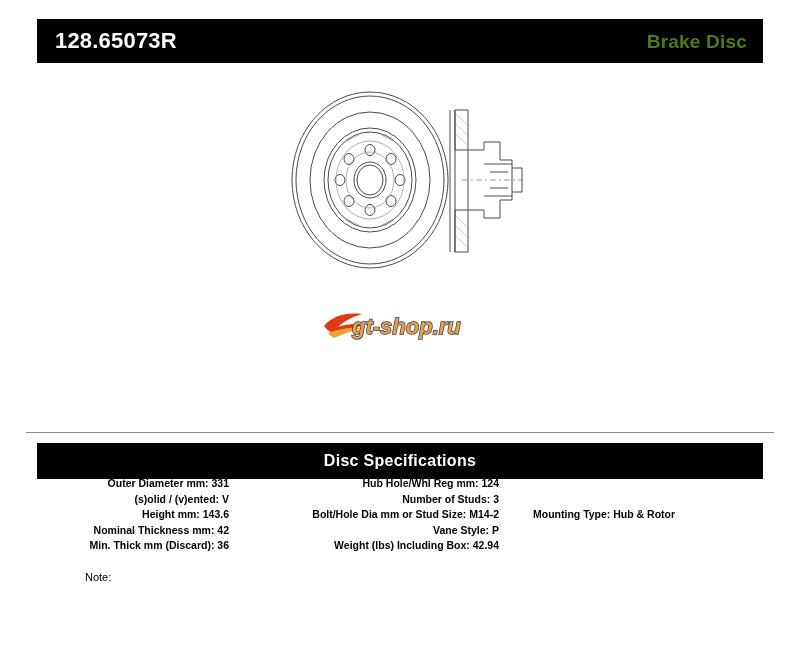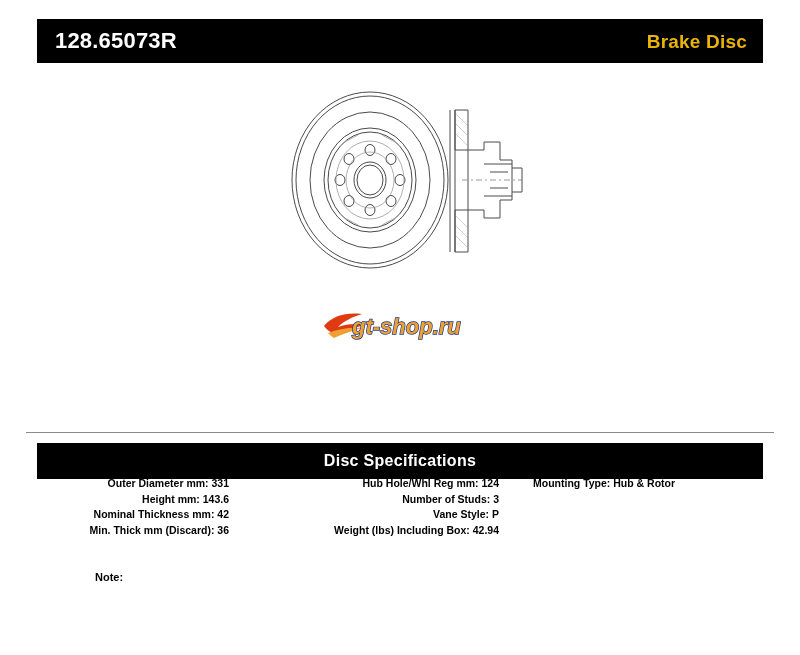--- a/index.html
+++ b/index.html
@@ -36,21 +36,21 @@
     padding: 0 16px 0 18px;
   }
   .part-number {
     color: #ffffff;
     font-size: 22px;
     font-weight: bold;
     letter-spacing: 0.2px;
     line-height: 1;
   }
   .header-title {
-    color: #eab308;
+    color: #4d7c0f;
     font-size: 19px;
     font-weight: bold;
     letter-spacing: 0.2px;
     line-height: 1;
   }
 
   
   .drawing {
     position: absolute;
     left: 250px;
@@ -97,21 +97,21 @@
     letter-spacing: 0.3px;
   }
 
   
   .spec-cols {
     position: absolute;
     left: 37px;
     top: 476px;
     width: 726px;
     display: flex;
-    align-items: flex-start;
+    align-items: center;
   }
   .spec-col {
     font-size: 10.5px;
     font-weight: bold;
     line-height: 15.6px;
   }
   .spec-col.left {
     width: 200px;
     text-align: right;
     padding-right: 8px;
@@ -129,24 +129,24 @@
     padding-left: 26px;
     box-sizing: border-box;
   }
   .spec-line {
     white-space: nowrap;
   }
 
   
   .note {
     position: absolute;
-    left: 95px;
+    left: 85px;
     top: 571px;
     font-size: 11px;
-    font-weight: bold;
+    font-weight: normal;
     text-align: right;
   }
 </style>
 </head>
 <body>
 
 <div class="page">
 
   <div class="header-bar">
     <div class="part-number">128.65073R</div>
@@ -236,27 +236,29 @@
 
   <div class="divider"></div>
 
   <div class="spec-bar">
     <div class="spec-bar-title">Disc Specifications</div>
   </div>
 
   <div class="spec-cols">
     <div class="spec-col left">
       <div class="spec-line">Outer Diameter mm: 331</div>
+      <div class="spec-line">(s)olid / (v)ented: V</div>
       <div class="spec-line">Height mm: 143.6</div>
       <div class="spec-line">Nominal Thickness mm: 42</div>
       <div class="spec-line">Min. Thick mm (Discard): 36</div>
     </div>
     <div class="spec-col middle">
       <div class="spec-line">Hub Hole/Whl Reg mm: 124</div>
       <div class="spec-line">Number of Studs: 3</div>
+      <div class="spec-line">Bolt/Hole Dia mm or Stud Size: M14-2</div>
       <div class="spec-line">Vane Style: P</div>
       <div class="spec-line">Weight (lbs) Including Box: 42.94</div>
     </div>
     <div class="spec-col right">
       <div class="spec-line">Mounting Type: Hub &amp; Rotor</div>
     </div>
   </div>
 
   <div class="note">Note:</div>
 

